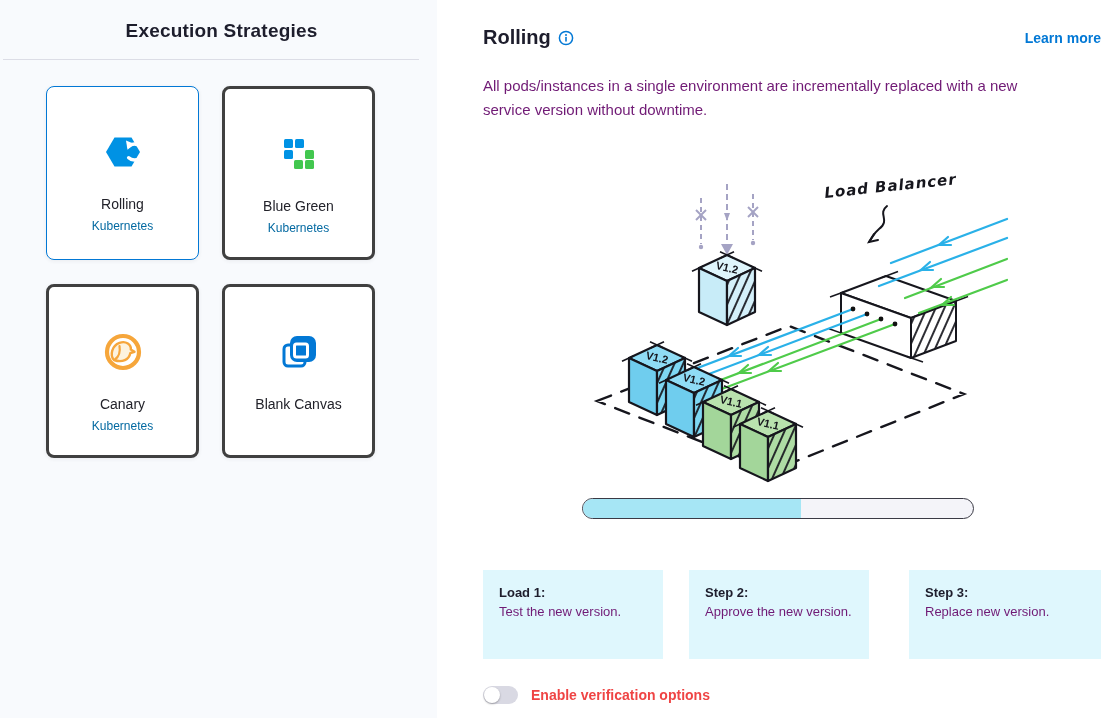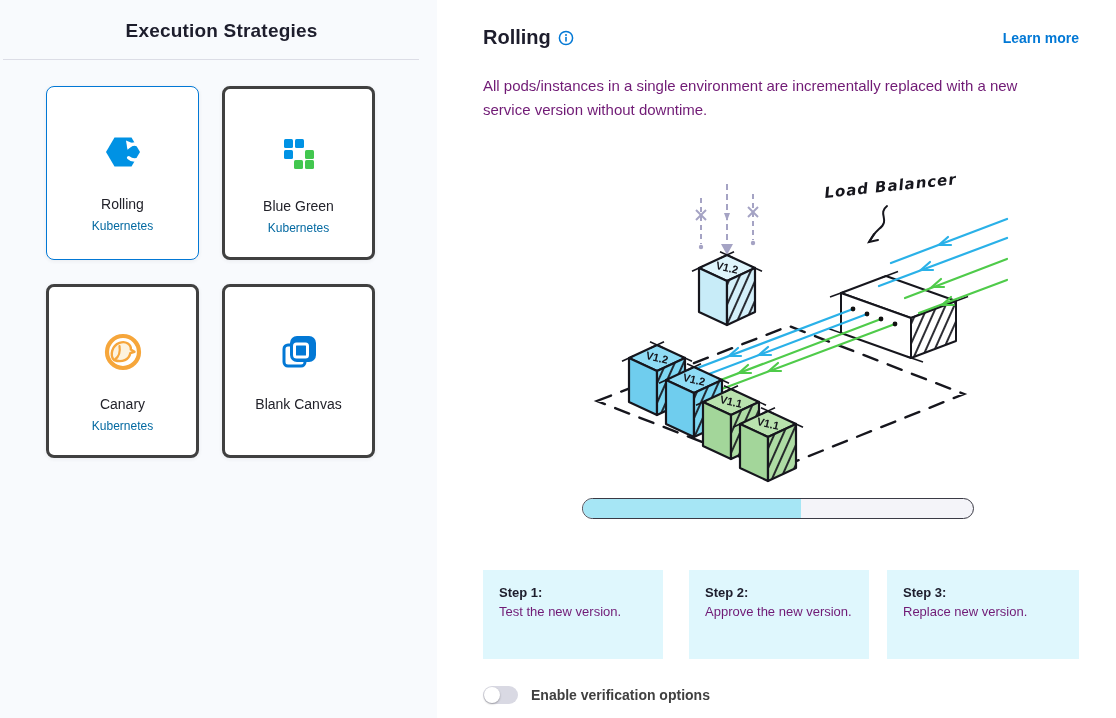--- a/index.html
+++ b/index.html
@@ -30,30 +30,30 @@
   .desc { margin-top:25px; font-size:15px; line-height:24px; color:#701a75; max-width:574px; }
   .illus { margin:36px 0 0 86px; display:block; }
 
   .progress { margin:10px 0 0 99px; width:392px; height:21px; border:1.6px solid #3a3a45;
     border-radius:11px; background:#f4f4f9; overflow:hidden; }
   .progress-fill { height:100%; background:#a6e6f5; }
 
   .steps { display:flex; margin-top:51px; }
   .step { background:#dff7fd; padding:15px 16px; height:89px; }
   .step:nth-child(1){ width:180px; margin-right:26px; }
-  .step:nth-child(2){ width:180px; margin-right:18px; }
+  .step:nth-child(2){ width:180px; margin-right:40px; }
   .step:nth-child(3){ width:192px; }
   .step b { display:block; font-size:13px; color:#1d1d2c; margin-bottom:4px; }
   .step div { font-size:13px; color:#701a75; }
 
   .toggle-row { margin-top:27px; display:flex; align-items:center; }
   .toggle { width:35px; height:18px; border-radius:9px; background:#d9d9e3; position:relative; cursor:pointer; }
   .knob { position:absolute; left:1px; top:1px; width:16px; height:16px; border-radius:50%;
     background:#fff; box-shadow:0 1px 2px rgba(0,0,0,.3); }
-  .toggle-label { margin-left:13px; font-size:14px; font-weight:700; color:#404040; }
+  .toggle-label { margin-left:13px; font-size:14px; font-weight:700; color:#ef4444; }
 
   text.cube-label { font:700 11px "Liberation Sans",sans-serif; fill:#16161d; text-anchor:middle; }
   text.lb-label { font:italic 700 15px "DejaVu Sans",sans-serif; fill:#16161d;
     text-anchor:middle; letter-spacing:1px; }
 </style>
 </head>
 <body>
 
 <div class="app">
 
@@ -254,21 +254,21 @@
       </g>
       <text class="cube-label" x="199" y="269.5" transform="rotate(13 199 266)">V1.1</text>
     </svg>
 
     <div class="progress">
       <div class="progress-fill" style="width: 56%;"></div>
     </div>
 
     <div class="steps">
       <div class="step">
-        <b>Step 1:</b>
+        <b>Load 1:</b>
         <div>Test the new version.</div>
       </div>
       <div class="step">
         <b>Step 2:</b>
         <div>Approve the new version.</div>
       </div>
       <div class="step">
         <b>Step 3:</b>
         <div>Replace new version.</div>
       </div>

